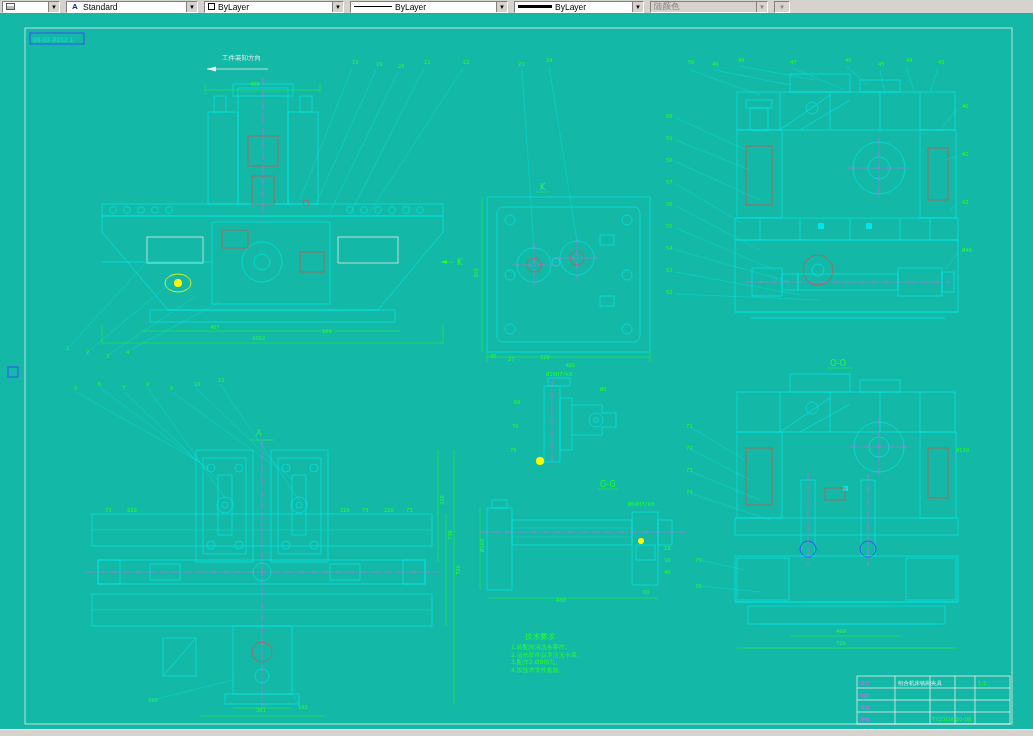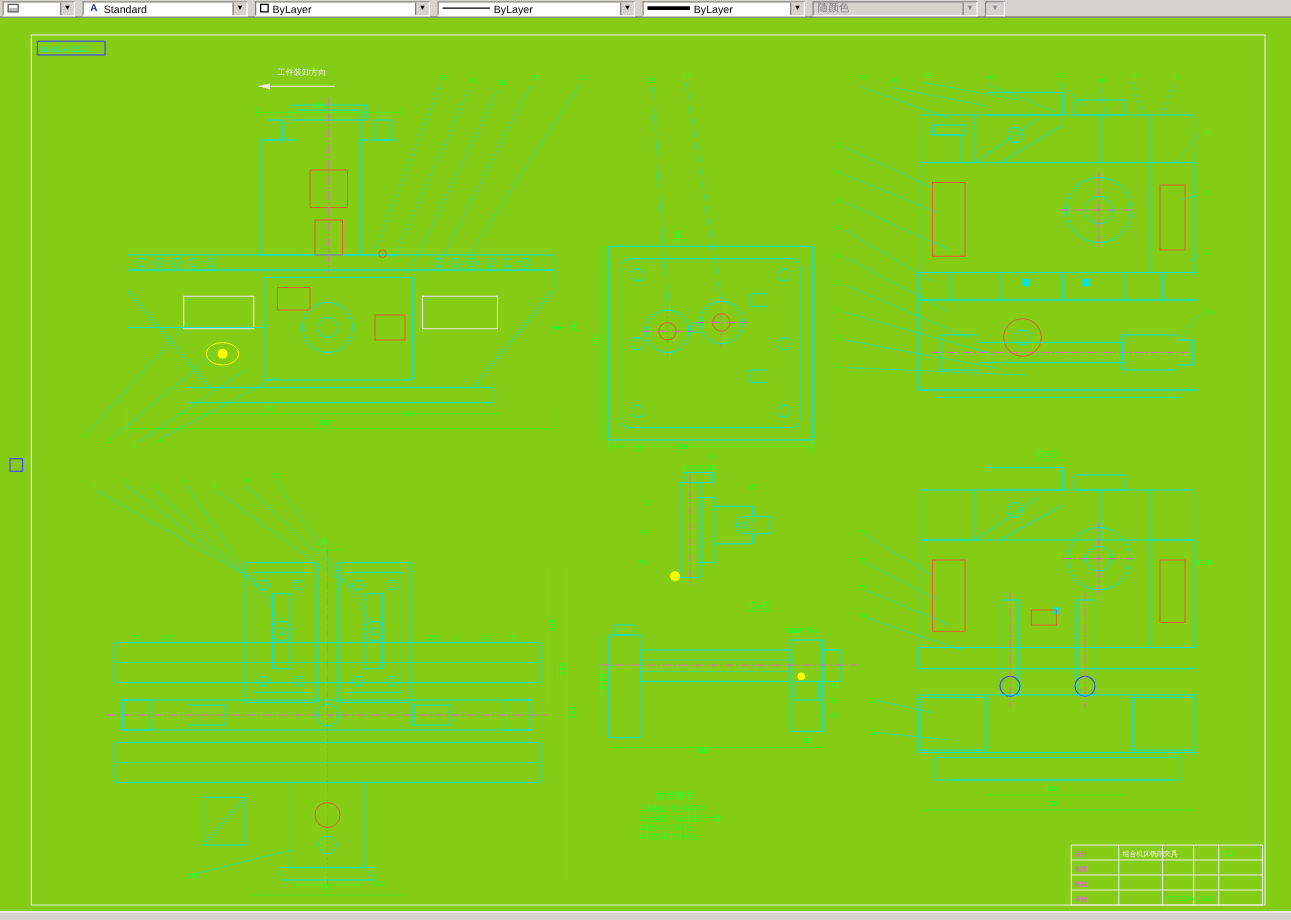--- a/index.html
+++ b/index.html
@@ -9,21 +9,21 @@
 .combo{display:flex;align-items:stretch;height:12px;background:#fff;border:1px solid;border-color:#808080 #fff #fff #808080}
 .combo .field{display:flex;align-items:center;gap:3px;padding:0 3px;white-space:nowrap;color:#000;font-size:8.5px;flex:1;overflow:hidden}
 .combo .arrow{width:11px;background:#d6d3ce;border-left:1px solid #808080;display:flex;align-items:center;justify-content:center;font-size:6px;color:#000}
 .combo.disabled{background:#d6d3ce}
 .combo.disabled .field,.combo.disabled .arrow{color:#848284}
 .swatch{width:7px;height:7px;background:#fff;border:1px solid #000;flex:none}
 .ltline{width:38px;border-top:1px solid #000;flex:none}
 .lwline{width:34px;height:3px;background:#000;flex:none}
 .styleicon{font-size:8px;font-weight:bold;color:#203080;width:10px;text-align:center;flex:none}
 .layericon{width:9px;height:7px;border:1px solid #555;background:linear-gradient(#fff 50%,#bbb 50%);flex:none}
-.canvas{position:absolute;top:14px;left:0;width:1033px;height:715px;background:#84cc16}
+.canvas{position:absolute;top:14px;left:0;width:1033px;height:715px;background:#14b8a6}
 .bottombar{position:absolute;left:0;right:0;bottom:0;height:7px;background:#d6d3ce;border-top:1px solid #fff;z-index:3}
 
 .ln{fill:none;stroke:#00e6e6;stroke-width:.7}
 .thin{stroke-width:.4}
 .lw{fill:none;stroke:#ececec;stroke-width:.8}
 .lm{fill:none;stroke:#ff4dff;stroke-width:.6}
 .cl{stroke-dasharray:7 2 1.5 2}
 .lr{fill:none;stroke:#ff3b30;stroke-width:.6}
 .lg{fill:none;stroke:#26ff26;stroke-width:.5}
 .lb{fill:none;stroke:#4040ff;stroke-width:.9}
@@ -72,21 +72,21 @@
         </span>
       <span class="arrow">▼</span>
     </div>
     <div class="combo" style="width:130px">
       <span class="field">
           <span class="lwline"></span>
         <span>ByLayer</span>
         </span>
       <span class="arrow">▼</span>
     </div>
-    <div class="combo disabled" style="width:132px">
+    <div class="combo disabled" style="width:118px">
       <span class="field">
           <span>随颜色</span>
         </span>
       <span class="arrow">▼</span>
     </div>
     <div class="combo disabled" style="width:16px">
       <span class="arrow" style="border:none;width:100%">▼</span>
     </div>
   </div>
 

